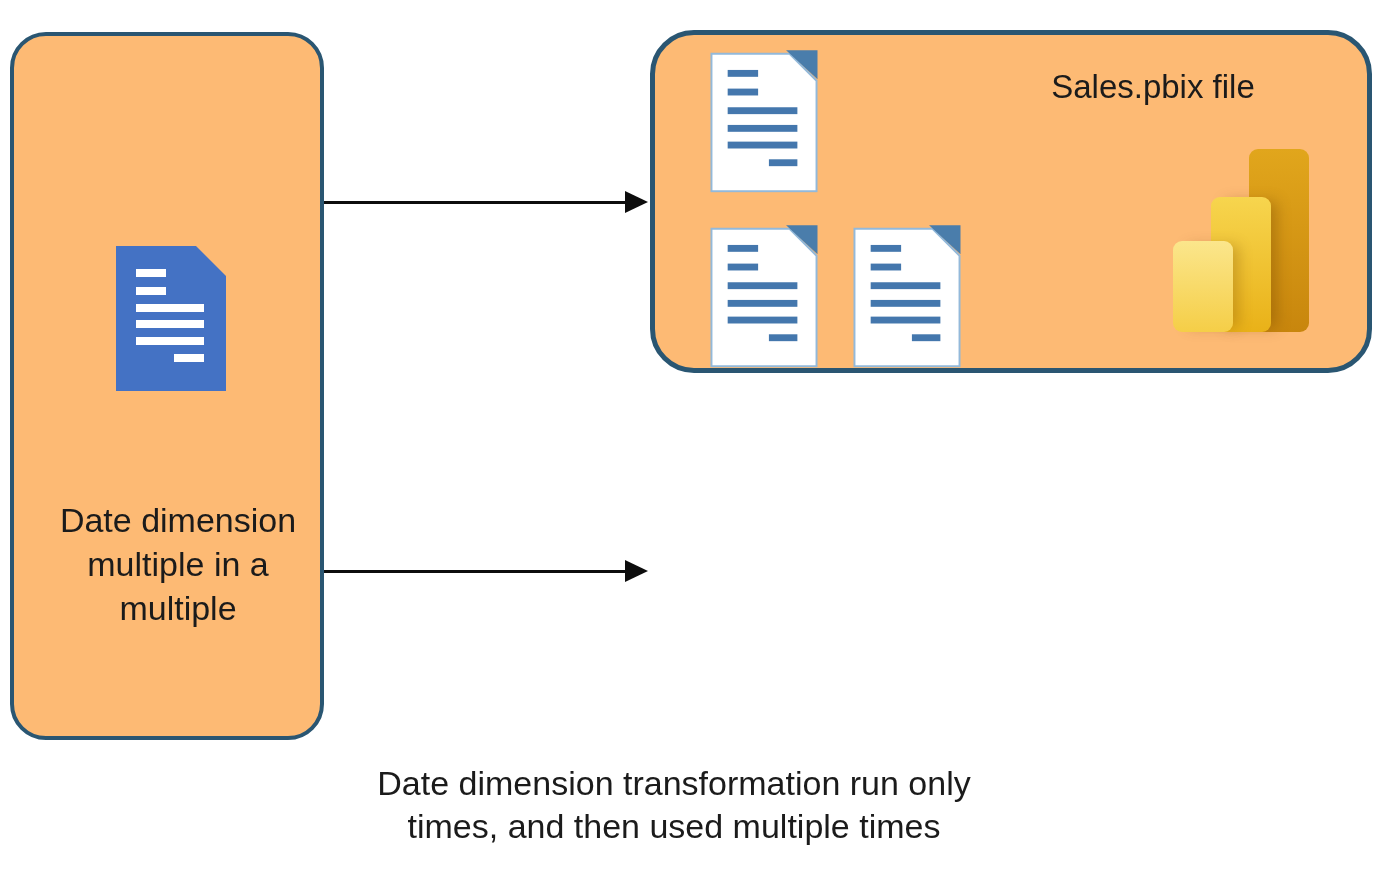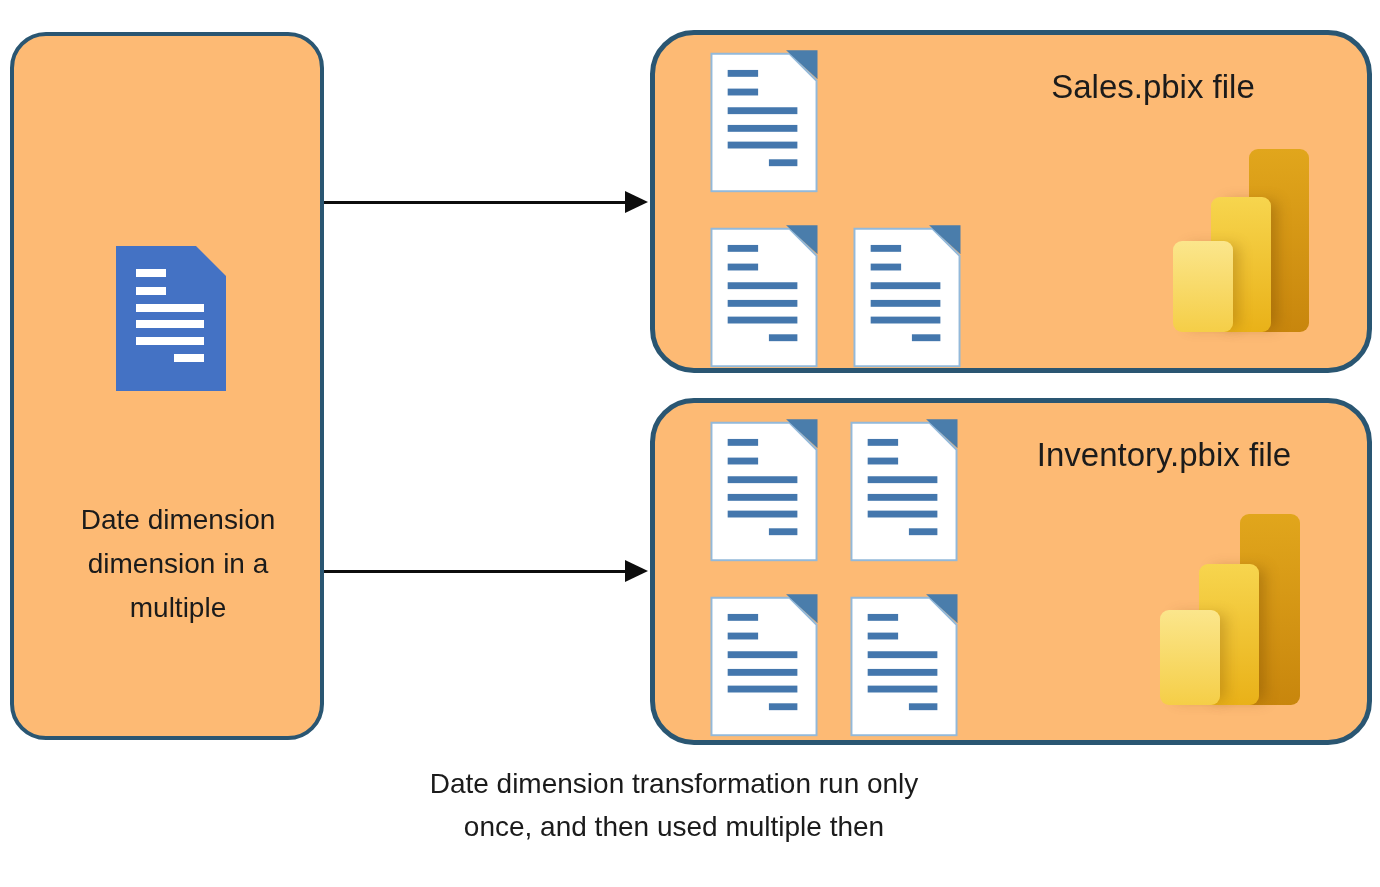--- a/index.html
+++ b/index.html
@@ -20,21 +20,21 @@
   .inventory-box{top:398px;height:347px;}
 
   .box-title{
     position:absolute;text-align:center;font-size:33px;line-height:36px;
     color:var(--text,#1b1b1b);white-space:nowrap;
   }
   .sales-title{left:363px;top:34px;width:270px;}
   .inventory-title{left:369px;top:34px;width:280px;}
 
   .label,.caption{
-    text-align:center;font-size:28px;color:var(--text,#1b1b1b);
+    text-align:center;font-size:34px;color:var(--text,#1b1b1b);
   }
   .label{position:absolute;left:24px;top:462px;width:280px;line-height:44px;}
   .caption{position:absolute;left:274px;top:762px;width:800px;line-height:43px;}
 
   .doc{position:absolute;width:108px;height:146px;}
   .solid-doc{position:absolute;left:102px;top:210px;width:110px;height:145px;}
 
   .arrow{position:absolute;height:22px;}
   .arrow-line{
     position:absolute;left:0;top:9.5px;height:3px;right:18px;
@@ -100,21 +100,21 @@
 </svg>
 
 <div class="canvas">
 
   <div class="box left-box">
     <svg class="solid-doc" viewBox="0 0 110 145">
         <use href="#doc-solid"></use>
       </svg>
     <div class="label">
       <div>Date dimension</div>
-      <div>dimension in a</div>
+      <div>multiple in a</div>
       <div>multiple</div>
     </div>
   </div>
 
   <div class="arrow arrow-sales">
     <div class="arrow-line"></div>
     <div class="arrow-head"></div>
   </div>
   <div class="arrow arrow-inventory">
     <div class="arrow-line"></div>
@@ -132,39 +132,19 @@
     <svg class="doc" style="left:198px;top:188px;" viewBox="0 0 110 146">
         <use href="#doc-outline"></use>
       </svg>
     <div class="pbi pbi-sales">
       <div class="pbi-bar pbi-dark"></div>
       <div class="pbi-bar pbi-mid"></div>
       <div class="pbi-bar pbi-light"></div>
     </div>
   </div>
 
-  <div class="box right-box inventory-box">
-    <div class="box-title inventory-title">Inventory.pbix file</div>
-    <svg class="doc" style="left:55px;top:14px;" viewBox="0 0 110 146">
-        <use href="#doc-outline"></use>
-      </svg>
-    <svg class="doc" style="left:195px;top:14px;" viewBox="0 0 110 146">
-        <use href="#doc-outline"></use>
-      </svg>
-    <svg class="doc" style="left:55px;top:189px;" viewBox="0 0 110 146">
-        <use href="#doc-outline"></use>
-      </svg>
-    <svg class="doc" style="left:195px;top:189px;" viewBox="0 0 110 146">
-        <use href="#doc-outline"></use>
-      </svg>
-    <div class="pbi pbi-inventory">
-      <div class="pbi-bar pbi-dark"></div>
-      <div class="pbi-bar pbi-mid"></div>
-      <div class="pbi-bar pbi-light"></div>
-    </div>
-  </div>
 
   <div class="caption">
     <div>Date dimension transformation run only</div>
-    <div>once, and then used multiple then</div>
+    <div>times, and then used multiple times</div>
   </div>
 
 </div>
 
 </body></html>

